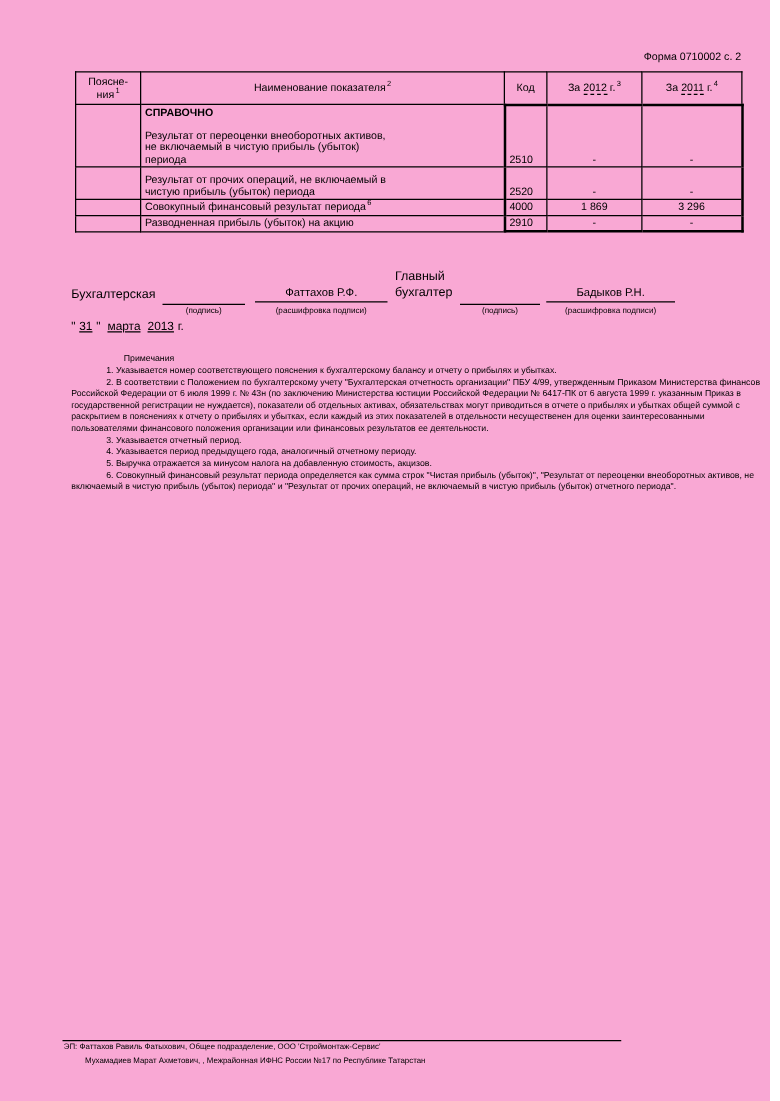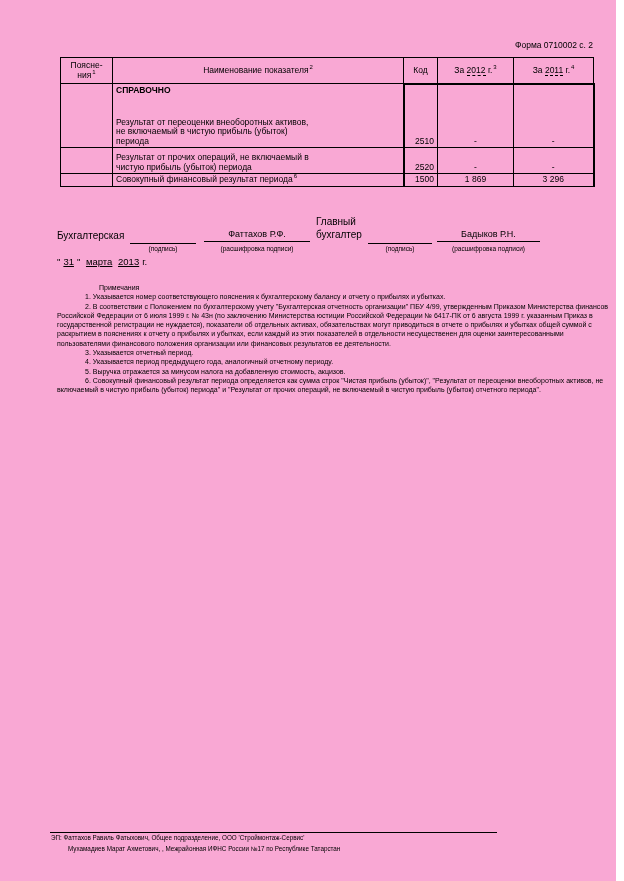--- a/index.html
+++ b/index.html
@@ -14,24 +14,24 @@
   .tbl-wrap { position:absolute; top:57px; left:60px; }
   table.rpt { border-collapse:collapse; table-layout:fixed; font-size:8.5px; line-height:9.5px; }
   table.rpt th, table.rpt td { border:1px solid #000; padding:1px 3px; overflow:hidden; }
   table.rpt th { font-weight:normal; text-align:center; vertical-align:middle; }
   col.c1{width:52px} col.c2{width:291px} col.c3{width:34px} col.c4{width:76px} col.c5{width:80px}
   tr.hdr { height:26px; }
   tr.r1 { height:48px; } tr.r2 { height:26px; }
   tr.r3, tr.r4, tr.r5 { height:12px; }
   td.c-name { text-align:left; vertical-align:bottom; padding-left:5px; }
   tr.r1 td.c-name { vertical-align:top; padding-top:2px; }
-  td.c-code { text-align:right; vertical-align:bottom; }
+  td.c-code { text-align:left; vertical-align:bottom; }
   td.c-val  { text-align:center; vertical-align:bottom; }
   td.padb { padding-bottom:9px; }
-  .section { font-weight:bold; margin-bottom:22px; }
+  .section { font-weight:bold; margin-bottom:8px; }
   .nm { white-space:pre-line; }
   .bt{border-top-width:2px!important} .bb{border-bottom-width:2px!important}
   .bl{border-left-width:2px!important} .br{border-right-width:2px!important}
   sup { font-size:6px; vertical-align:super; line-height:0; margin-left:1px; }
   .yr { border-bottom:1px dashed #000; }
 
   
   .abs { position:absolute; }
   .role { font-size:10px; }
   .sig-line { border-bottom:1px solid #000; }
@@ -112,23 +112,32 @@
           </td>
           <td class="c-code bl">2520</td>
           <td class="c-val">-</td>
           <td class="c-val br">-</td>
         </tr>
         <tr class="r3">
           <td></td>
           <td class="c-name">
             <span>Совокупный финансовый результат периода</span><sup>6</sup>
           </td>
-          <td class="c-code bl">1500</td>
+          <td class="c-code bl">4000</td>
           <td class="c-val">1 869</td>
           <td class="c-val br">3 296</td>
+        </tr>
+        <tr class="r5">
+          <td></td>
+          <td class="c-name">
+            <span>Разводненная прибыль (убыток) на акцию</span>
+          </td>
+          <td class="c-code bl bb">2910</td>
+          <td class="c-val bb">-</td>
+          <td class="c-val br bb">-</td>
         </tr>
       </tbody>
     </table>
   </div>
 
   <div class="abs role" style="left:57px; top:230px;">Бухгалтерская</div>
   <div class="abs sig-line" style="left:130px; top:226px; width:66px; height:17px;"></div>
   <div class="abs sig-cap" style="left:130px; top:245px; width:66px;">(подпись)</div>
   <div class="abs sig-name" style="left:204px; top:229px; width:106px;">Фаттахов Р.Ф.</div>
   <div class="abs sig-cap" style="left:204px; top:245px; width:106px;">(расшифровка подписи)</div>

